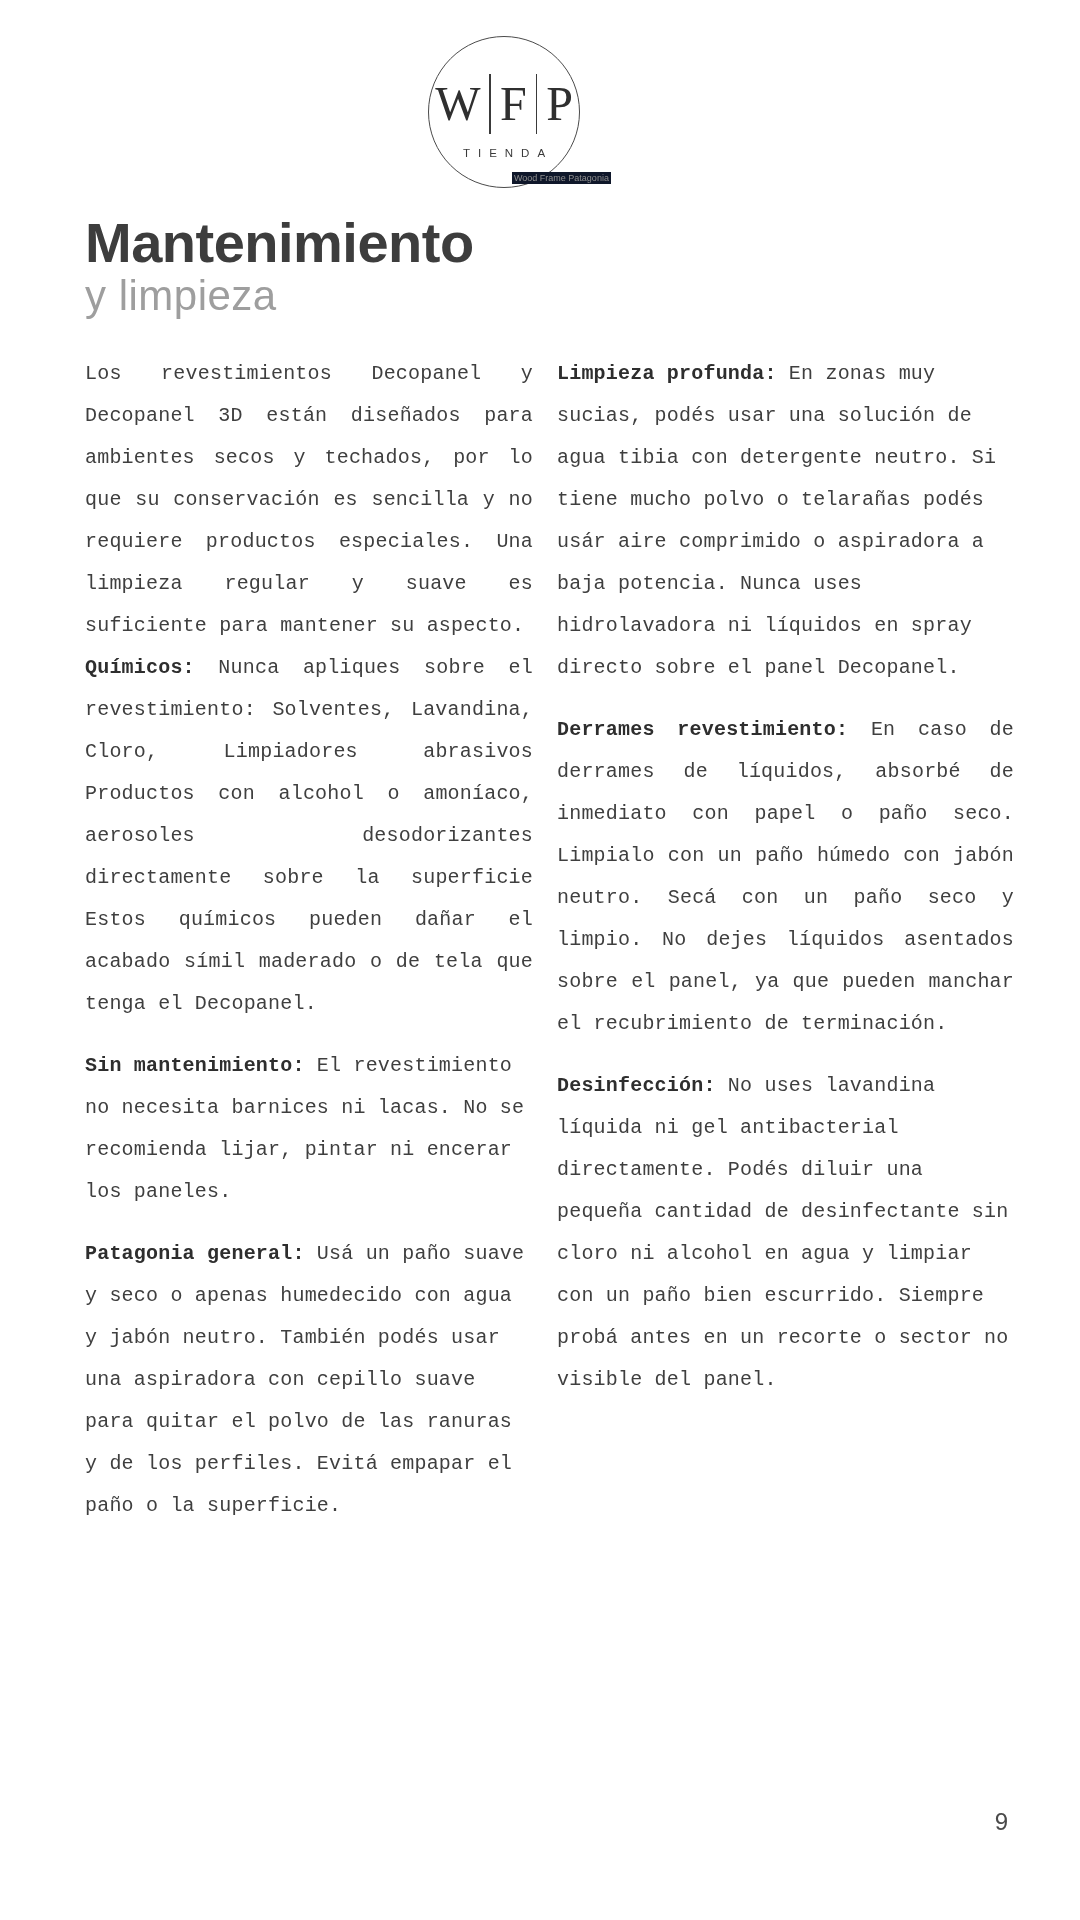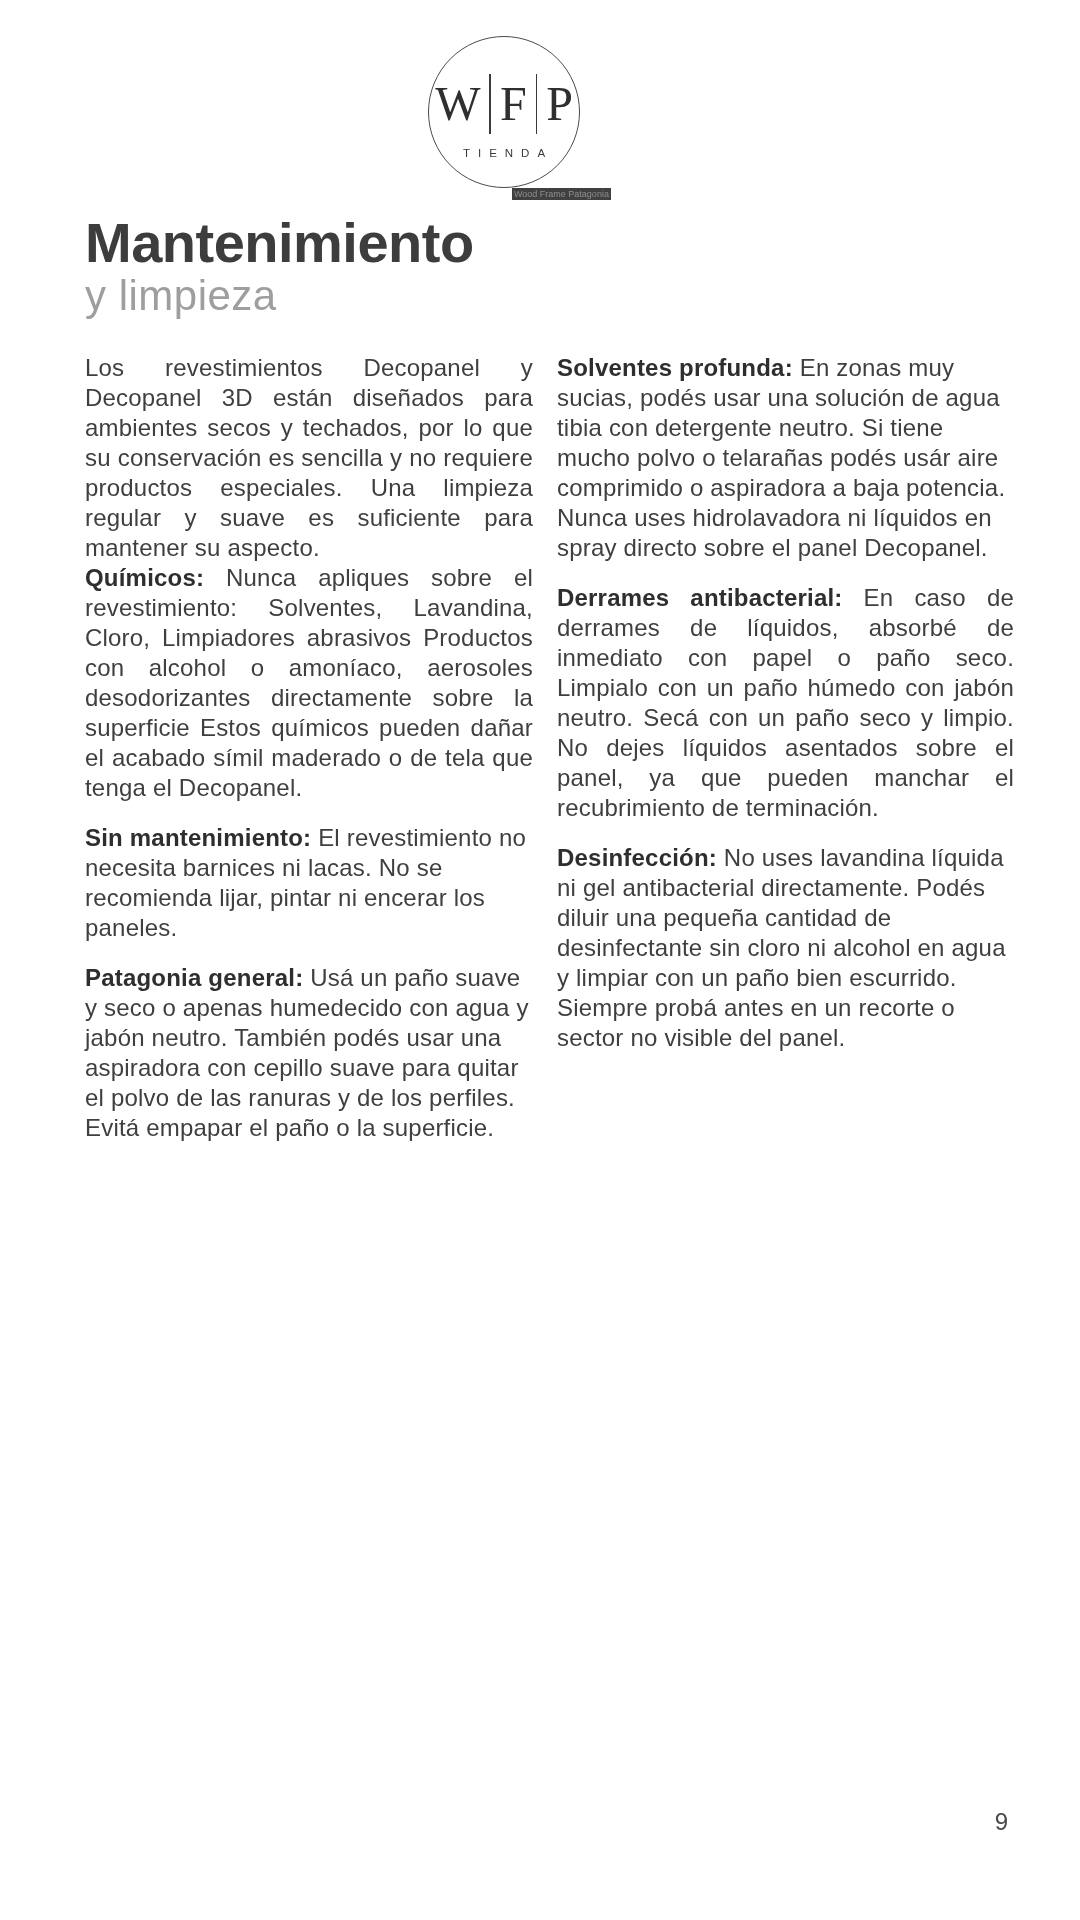--- a/index.html
+++ b/index.html
@@ -33,44 +33,44 @@
     margin-top: 10px;
   }
   .logo-divider { width: 1.5px; height: 60px; background: #3a3a3a; }
   .logo-store {
     margin-top: 14px;
     font-size: 11.5px; color: #3a3a3a;
     letter-spacing: 8px; padding-left: 8px;
     line-height: 1;
   }
   .logo-tagline {
-    position: absolute; left: 84px; top: 152px;
+    position: absolute; left: 84px; top: 136px;
     font-size: 9px; color: #8f8f8f; white-space: nowrap;
-    background: #404040; padding: 1px 2px;
+    background: #0f172a; padding: 1px 2px;
   }
 
   
   .title {
     position: absolute; left: 85px; top: 215px;
     font-size: 56px; font-weight: 700; color: #3d3d3d;
     letter-spacing: -0.5px; line-height: 1;
   }
   .subtitle {
     position: absolute; left: 85px; top: 275px;
     font-size: 42px; font-weight: 400; color: #9e9e9e;
     letter-spacing: 0.5px; line-height: 1;
   }
 
   
   .columns {
     position: absolute; left: 85px; top: 353px;
     width: 929px;
     display: flex; gap: 24px;
   }
-  .col { color: #3f3f3f; font-size: 24px; line-height: 30px; letter-spacing: 0.2px; }
+  .col { color: #3f3f3f; font-size: 20px; line-height: 42px; letter-spacing: 0.2px; font-family: Liberation Mono, monospace; }
   .col-left  { width: 448px; }
   .col-right { width: 457px; }
   .para { margin-bottom: 20px; text-align: left; }
   .para.justify { text-align: justify; }
   .para.tight { margin-bottom: 0; }
   .para-label { font-weight: 700; color: #2e2e2e; }
 
   
   .page-number {
     position: absolute; right: 72px; top: 1808px;
@@ -102,22 +102,22 @@
   <div class="columns">
 
     <div class="col col-left">
       <p class="para justify tight"><b class="para-label"></b> <span>Los revestimientos Decopanel y Decopanel 3D están diseñados para ambientes secos y techados, por lo que su conservación es sencilla y no requiere productos especiales. Una limpieza regular y suave es suficiente para mantener su aspecto.</span></p>
       <p class="para justify"><b class="para-label">Químicos:</b> <span>Nunca apliques sobre el revestimiento: Solventes, Lavandina, Cloro, Limpiadores abrasivos Productos con alcohol o amoníaco, aerosoles desodorizantes directamente sobre la superficie Estos químicos pueden dañar el acabado símil maderado o de tela que tenga el Decopanel.</span></p>
       <p class="para"><b class="para-label">Sin mantenimiento:</b> <span>El revestimiento no necesita barnices ni lacas. No se recomienda lijar, pintar ni encerar los paneles.</span></p>
       <p class="para"><b class="para-label">Patagonia general:</b> <span>Usá un paño suave y seco o apenas humedecido con agua y jabón neutro. También podés usar una aspiradora con cepillo suave para quitar el polvo de las ranuras y de los perfiles. Evitá empapar el paño o la superficie.</span></p>
     </div>
 
     <div class="col col-right">
-      <p class="para"><b class="para-label">Solventes profunda:</b> <span>En zonas muy sucias, podés usar una solución de agua tibia con detergente neutro. Si tiene mucho polvo o telarañas podés usár aire comprimido o aspiradora a baja potencia. Nunca uses hidrolavadora ni líquidos en spray directo sobre el panel Decopanel.</span></p>
-      <p class="para justify"><b class="para-label">Derrames antibacterial:</b> <span>En caso de derrames de líquidos, absorbé de inmediato con papel o paño seco. Limpialo con un paño húmedo con jabón neutro. Secá con un paño seco y limpio. No dejes líquidos asentados sobre el panel, ya que pueden manchar el recubrimiento de terminación.</span></p>
+      <p class="para"><b class="para-label">Limpieza profunda:</b> <span>En zonas muy sucias, podés usar una solución de agua tibia con detergente neutro. Si tiene mucho polvo o telarañas podés usár aire comprimido o aspiradora a baja potencia. Nunca uses hidrolavadora ni líquidos en spray directo sobre el panel Decopanel.</span></p>
+      <p class="para justify"><b class="para-label">Derrames revestimiento:</b> <span>En caso de derrames de líquidos, absorbé de inmediato con papel o paño seco. Limpialo con un paño húmedo con jabón neutro. Secá con un paño seco y limpio. No dejes líquidos asentados sobre el panel, ya que pueden manchar el recubrimiento de terminación.</span></p>
       <p class="para"><b class="para-label">Desinfección:</b> <span>No uses lavandina líquida ni gel antibacterial directamente. Podés diluir una pequeña cantidad de desinfectante sin cloro ni alcohol en agua y limpiar con un paño bien escurrido. Siempre probá antes en un recorte o sector no visible del panel.</span></p>
     </div>
 
   </div>
 
   <div class="page-number">9</div>
 
 </div>
 
 </body></html>

